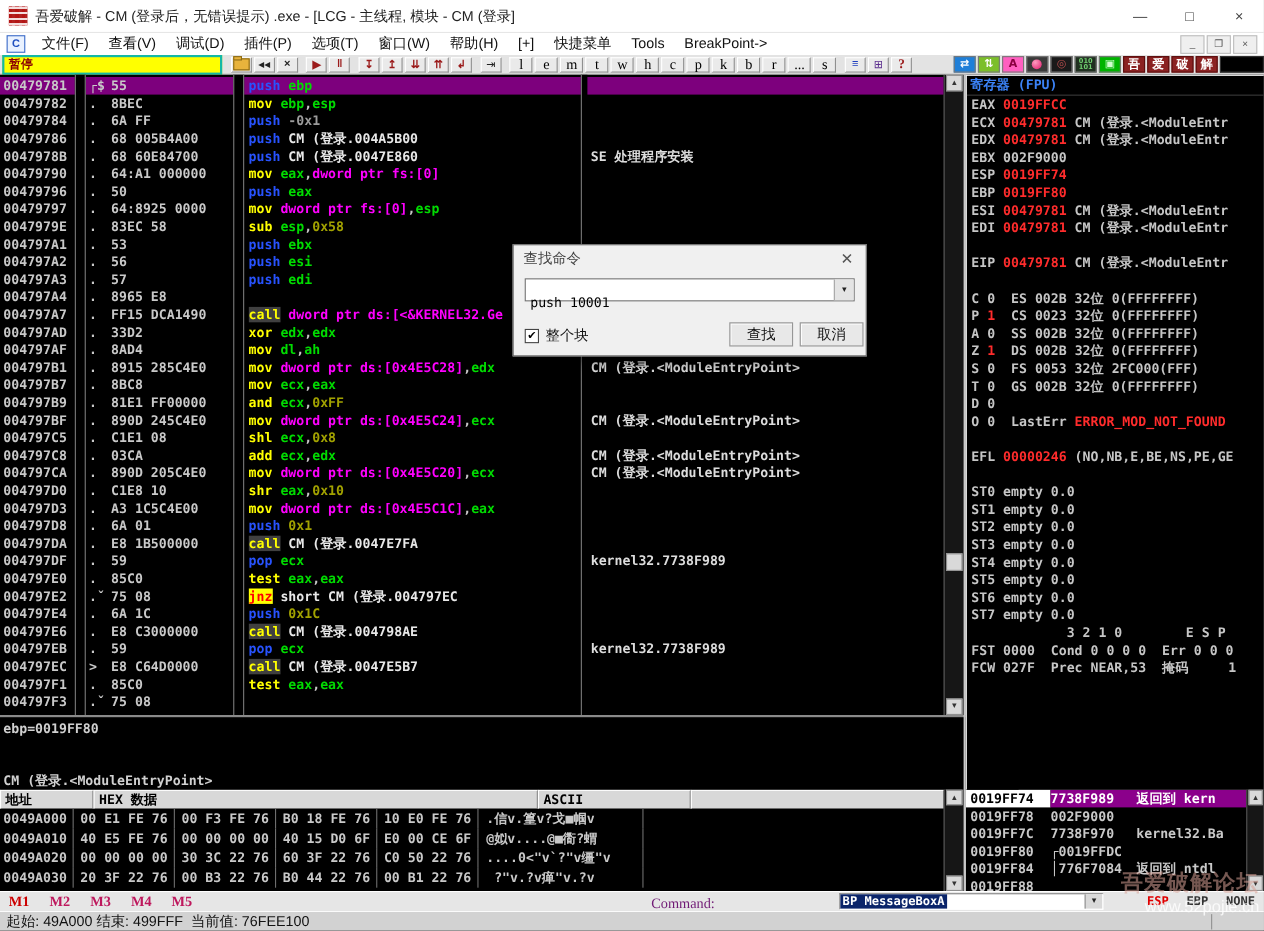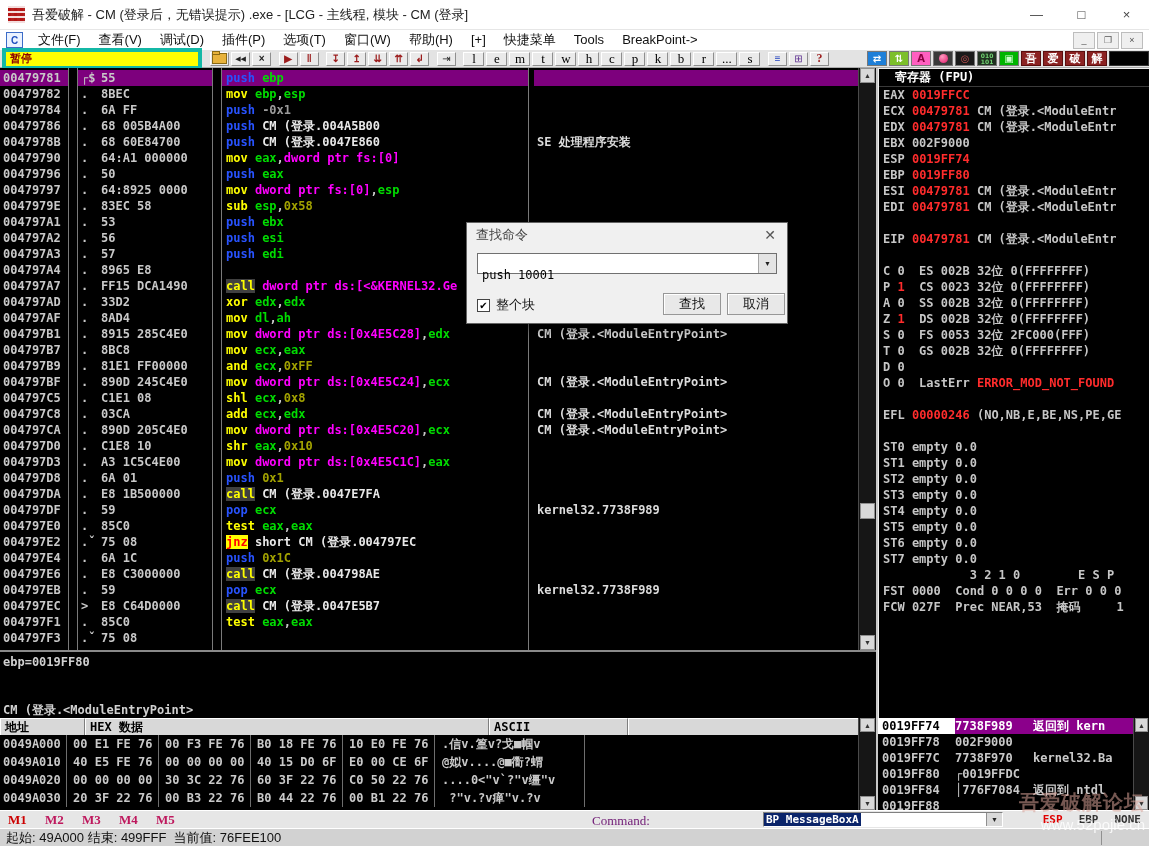--- a/index.html
+++ b/index.html
@@ -21,21 +21,21 @@
   #cpu-window-icon{width:15px;height:14px;margin:0 6px 0 6px;border:1px solid #3C6CC8;background:#EAF2FF;
         color:#1F4FBF;font:bold 10px "Liberation Sans",sans-serif;display:flex;align-items:center;justify-content:center}
   .mitem{padding:0 9px;white-space:nowrap}
   #mdi-controls{margin-left:auto;display:flex;gap:2px;margin-right:6px}
   .mdibtn{width:20px;height:15px;background:#EFEFEF;border:1px solid #BDBDBD;font-size:9px;color:#555;
           display:flex;align-items:center;justify-content:center}
   
   #toolbar{position:absolute;left:0;top:50px;width:1149px;height:18px;background:#E3E3E3;
            display:flex;align-items:center;padding-left:2px;box-sizing:border-box;gap:2px;
            border-bottom:1px solid #ABABAB}
-  #pause-status{width:246px;height:13px;background:#FFFF00;border:4px solid #14b8a6;
+  #pause-status{width:246px;height:13px;background:#FFFF00;border:2px solid #14b8a6;
                 font:bold 11px "DejaVu Sans Mono",monospace;color:#8B0000;padding:0 12px 1px 4px;line-height:13px}
   .tbb{min-width:19px;height:14px;background:#EAEAEA;border:1px solid;border-color:#FFF #8F8F8F #8F8F8F #FFF;
        display:flex;align-items:center;justify-content:center;font-size:10px;color:#222;box-sizing:border-box}
   .tbb.red{color:#9B1B1B;font-weight:bold}
   .tbb.letter{font-family:"Liberation Serif",serif;font-size:13px;color:#000;width:21px}
   .gap{width:5px}
   .folder{width:13px;height:9px;background:#E8B33C;border:1px solid #8A6A14;position:relative}
   .folder:before{content:"";position:absolute;left:-1px;top:-3px;width:6px;height:2px;background:#E8B33C;border:1px solid #8A6A14}
   #plugin-group{display:flex;gap:2px;margin-left:36px}
   .plug{width:20px;height:15px;border:1px solid #777;display:flex;align-items:center;justify-content:center;
@@ -68,21 +68,21 @@
         color:#333;font-size:7px;text-align:center;line-height:13px;box-sizing:border-box}
   .sthumb{position:absolute;left:1px;right:1px;height:16px;background:#D9D9D9;border:1px solid #8F8F8F;box-sizing:border-box}
   
   #infopane{position:absolute;left:0;top:650px;width:926px;height:68px;background:#000;border-top:2px solid #8A8A8A;
             font:bold 12px "DejaVu Sans Mono",monospace;color:#D0D0D0;box-sizing:border-box;padding:2px 0 0 3px}
   #infopane .iline{height:16px;line-height:16px;white-space:pre}
   
   #registers{position:absolute;left:878px;top:68px;width:271px;height:650px;background:#000;overflow:hidden;
              border-left:1px solid #EFEFEF;border-top:1px solid #EFEFEF;box-sizing:border-box;
              font:bold 12px "DejaVu Sans Mono",monospace;color:#C6C6C6}
-  #reg-header{height:17px;line-height:16px;padding-left:16px;color:#ffffff;border-bottom:1px solid #3A3A3A}
+  #reg-header{height:17px;line-height:16px;padding-left:3px;color:#3b82f6;border-bottom:1px solid #3A3A3A}
   .rline{height:16px;line-height:16px;white-space:pre;padding-left:4px;overflow:hidden}
   .rs-n{color:#C6C6C6}.rs-r{color:#FF2C2C}
   
   #dump{position:absolute;left:0;top:718px;width:858px;height:92px;background:#000;overflow:hidden;
         font:bold 12px "DejaVu Sans Mono",monospace}
   #dump-header{display:flex;height:17px;background:#D8D8D8;color:#000;line-height:16px}
   .dh{border-right:1px solid #7E7E7E;border-top:1px solid #FFF;border-left:1px solid #FFF;
       padding-left:4px;box-sizing:border-box;white-space:pre}
   .dmprow{display:flex;height:18px;line-height:18px;white-space:pre;color:#C9C9C9}
   .dc-a{width:67px;padding-left:3px;border-right:1px solid #6E6E6E;box-sizing:border-box}

